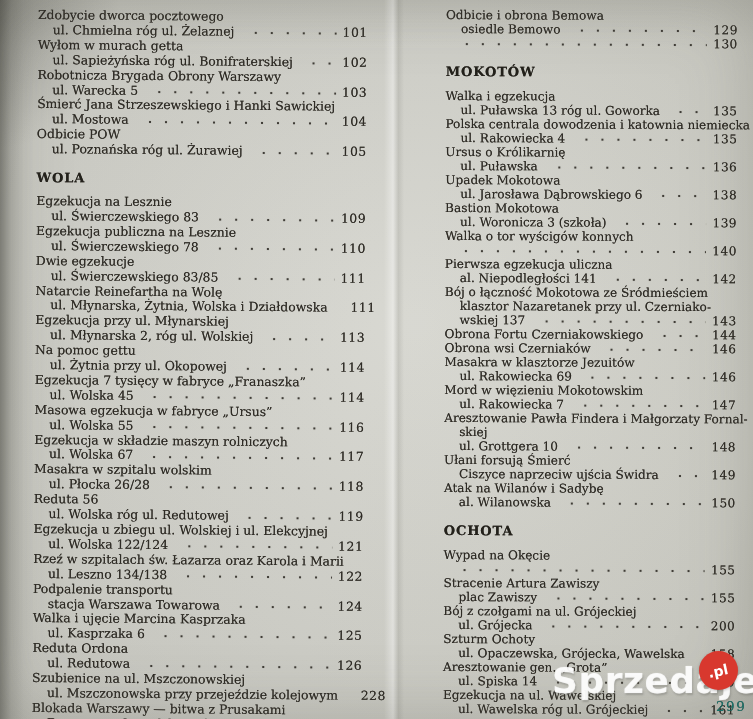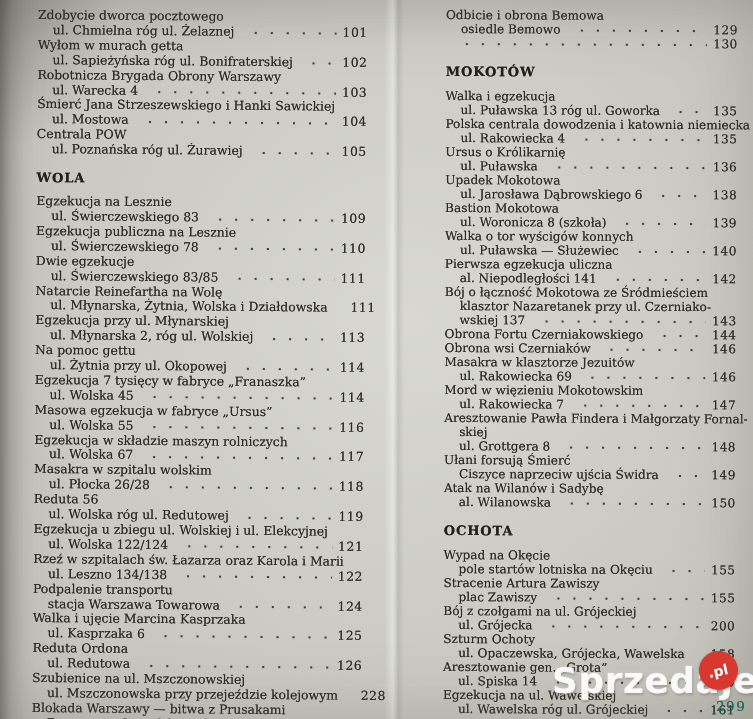--- a/index.html
+++ b/index.html
@@ -98,38 +98,38 @@
         <span class="txt">ul. Sapieżyńska róg ul. Bonifraterskiej</span>
         <span class="leader"></span>
         <span class="pnum">102</span>
       </div>
     </div>
     <div class="entry">
       <div class="line">
         <span class="txt">Robotnicza Brygada Obrony Warszawy</span>
       </div>
       <div class="line indent">
-        <span class="txt">ul. Warecka 4</span>
+        <span class="txt">ul. Warecka 5</span>
         <span class="leader"></span>
         <span class="pnum">103</span>
       </div>
     </div>
     <div class="entry">
       <div class="line">
         <span class="txt">Śmierć Jana Strzeszewskiego i Hanki Sawickiej</span>
       </div>
       <div class="line indent">
         <span class="txt">ul. Mostowa</span>
         <span class="leader"></span>
         <span class="pnum">104</span>
       </div>
     </div>
     <div class="entry">
       <div class="line">
-        <span class="txt">Centrala POW</span>
+        <span class="txt">Odbicie POW</span>
       </div>
       <div class="line indent">
         <span class="txt">ul. Poznańska róg ul. Żurawiej</span>
         <span class="leader"></span>
         <span class="pnum">105</span>
       </div>
     </div>
     <div class="sec-h">WOLA</div>
     <div class="entry">
       <div class="line">
@@ -368,31 +368,30 @@
         <span class="txt">ul. Jarosława Dąbrowskiego 6</span>
         <span class="leader"></span>
         <span class="pnum">138</span>
       </div>
     </div>
     <div class="entry">
       <div class="line">
         <span class="txt">Bastion Mokotowa</span>
       </div>
       <div class="line indent">
-        <span class="txt">ul. Woronicza 8 (szkoła)</span>
+        <span class="txt">ul. Woronicza 3 (szkoła)</span>
         <span class="leader"></span>
         <span class="pnum">139</span>
       </div>
     </div>
     <div class="entry">
       <div class="line">
         <span class="txt">Walka o tor wyścigów konnych</span>
       </div>
       <div class="line indent">
-        <span class="txt">ul. Puławska — Służewiec</span>
         <span class="leader"></span>
         <span class="pnum">140</span>
       </div>
     </div>
     <div class="entry">
       <div class="line">
         <span class="txt">Pierwsza egzekucja uliczna</span>
       </div>
       <div class="line indent">
         <span class="txt">al. Niepodległości 141</span>
@@ -448,21 +447,21 @@
       </div>
     </div>
     <div class="entry">
       <div class="line">
         <span class="txt">Aresztowanie Pawła Findera i Małgorzaty Fornal-</span>
       </div>
       <div class="line indent">
         <span class="txt">skiej</span>
       </div>
       <div class="line indent">
-        <span class="txt">ul. Grottgera 8</span>
+        <span class="txt">ul. Grottgera 10</span>
         <span class="leader"></span>
         <span class="pnum">148</span>
       </div>
     </div>
     <div class="entry">
       <div class="line">
         <span class="txt">Ułani forsują Śmierć</span>
       </div>
       <div class="line indent">
         <span class="txt">Ciszyce naprzeciw ujścia Świdra</span>
@@ -479,21 +478,20 @@
         <span class="leader"></span>
         <span class="pnum">150</span>
       </div>
     </div>
     <div class="sec-h">OCHOTA</div>
     <div class="entry">
       <div class="line">
         <span class="txt">Wypad na Okęcie</span>
       </div>
       <div class="line indent">
-        <span class="txt">pole startów lotniska na Okęciu</span>
         <span class="leader"></span>
         <span class="pnum">155</span>
       </div>
     </div>
     <div class="entry">
       <div class="line">
         <span class="txt">Stracenie Artura Zawiszy</span>
       </div>
       <div class="line indent">
         <span class="txt">plac Zawiszy</span>

